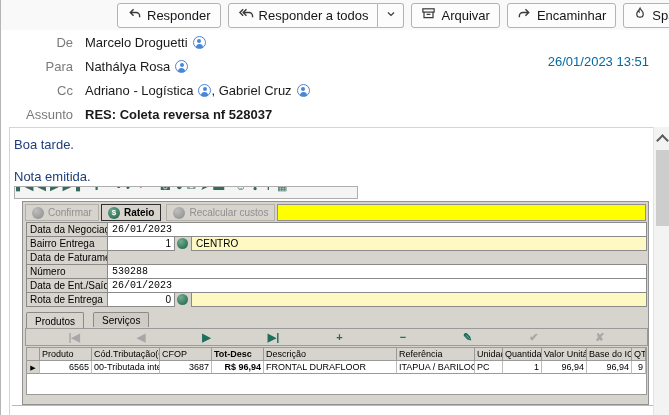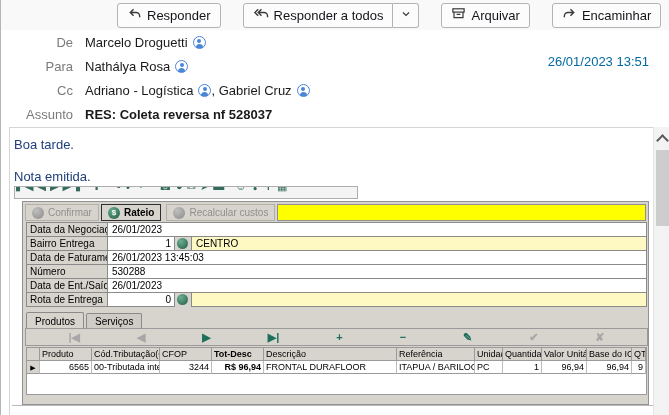--- a/index.html
+++ b/index.html
@@ -5,21 +5,21 @@
   * { box-sizing: border-box; margin: 0; padding: 0; }
   html,body { background:#fff; }
   .screen {
     position: relative; width: 669px; height: 415px; overflow: hidden;
     font-family: "Liberation Sans", sans-serif; background:#fff;
     border-left: 1px solid #b5b5b5;
   }
   
   .toolbar { position:absolute; left:0; top:0; width:669px; height:30px;
     background:#f9f9f9; display:flex; align-items:center; padding-left:116px; }
-  .tb-group { display:flex; margin-right:22px; }
+  .tb-group { display:flex; margin-right:7px; }
   .tb-btn { display:flex; align-items:center; gap:5px; height:25px; padding:0 9px;
     background:#fcfcfc; border:1px solid #b3b3b3; border-radius:3px;
     font-size:13px; color:#15141a; white-space:nowrap; cursor:default; }
   .tb-btn svg { flex:0 0 auto; }
   .split-main { border-radius:3px 0 0 3px; }
   .split-drop { width:26px; justify-content:center; padding:0;
     border-left:none; border-radius:0 3px 3px 0; }
   
   .hdr-row { position:absolute; left:0; width:652px; height:20px; display:flex;
     align-items:center; font-size:13px; }
@@ -63,30 +63,30 @@
   .orb.green { background:radial-gradient(circle at 35% 30%, #67a98b, #1d5c46);
     color:#fff; font-size:8px; font-weight:bold; display:flex; align-items:center; justify-content:center; }
   .orb.green::after { content:"$"; }
   .yellowbar { flex:1; margin-left:2px; background:#ffff00; border:1px solid #8f8f8f; }
   
   .frows { position:absolute; left:3px; top:21px; width:621px; }
   .frow { display:flex; height:15px; margin-top:-1px; }
   .flabel { width:82px; flex:0 0 auto; background:#d7d4cd; border:1px solid #8a8a8a;
     padding:0 0 0 3px; display:flex; align-items:center; white-space:nowrap; overflow:hidden; }
   .fval { flex:1; background:#fff; border:1px solid #8a8a8a; margin-left:-1px;
-    padding-left:4px; display:flex; align-items:center; overflow:hidden; }
+    padding-left:4px; display:flex; align-items:center; overflow:hidden;font-family:Liberation Mono, monospace; }
   .fnum { width:68px; flex:0 0 auto; background:#fff; border:1px solid #8a8a8a; margin-left:-1px;
     display:flex; align-items:center; justify-content:flex-end; padding-right:3px; }
   .lkwrap { flex:0 0 auto; display:flex; align-items:center; padding:0 2px; }
   .lk { width:11px; height:11px; border-radius:50%;
     background:radial-gradient(circle at 35% 30%, #6fae8f, #1e5c47); }
   .ftext { flex:1; background:#fef9c3; border:1px solid #8a8a8a; margin-left:1px;
     padding-left:4px; display:flex; align-items:center; }
   
-  .tabs { position:absolute; left:3px; top:110px; display:flex; align-items:flex-end; height:16px; }
+  .tabs { position:absolute; left:3px; top:110px; display:flex; align-items:flex-start; height:16px;gap:7px; }
   .tab { padding:1px 8px 0; border:1px solid #8a8a8a; border-bottom:none;
     border-radius:2px 2px 0 0; height:15px; display:flex; align-items:center; }
   .tab.on { background:#d7d4cd; position:relative; z-index:2; height:16px; }
   .tab.off { background:#cfccc5; margin-left:2px; }
   
   .navbar { position:absolute; left:2px; top:126px; width:623px; height:18px;
     background:#d7d4cd; border:1px solid #9a9a9a; display:flex; align-items:center;
     justify-content:space-around; padding:0 14px; }
   .nav-ic { font-size:11px; font-weight:bold; line-height:1; }
   .nav-on { color:#1d6f5c; }
@@ -226,21 +226,20 @@
           <div class="frow">
             <span class="flabel">Bairro Entrega</span>
             <span class="fnum">1</span>
             <span class="lkwrap">
                 <span class="lk"></span>
               </span>
             <span class="ftext">CENTRO</span>
           </div>
           <div class="frow">
             <span class="flabel">Data de Faturamento</span>
-            <span class="fval">26/01/2023 13:45:03</span>
           </div>
           <div class="frow">
             <span class="flabel">Número</span>
             <span class="fval">530288</span>
           </div>
           <div class="frow">
             <span class="flabel">Data de Ent./Saída</span>
             <span class="fval">26/01/2023</span>
           </div>
           <div class="frow">
@@ -282,21 +281,21 @@
             <span class="gc w7">Unidade</span>
             <span class="gc w8">Quantidade</span>
             <span class="gc w9">Valor Unitário</span>
             <span class="gc w10">Base do ICMS</span>
             <span class="gc wlast">QTD</span>
           </div>
           <div class="g-row">
             <span class="gc ind">▶</span>
             <span class="gc w1 num">6565</span>
             <span class="gc w2">00-Tributada integral</span>
-            <span class="gc w3 num">3244</span>
+            <span class="gc w3 num">3687</span>
             <span class="gc w4 num bold">R$ 96,94</span>
             <span class="gc w5">FRONTAL DURAFLOOR</span>
             <span class="gc w6">ITAPUA / BARILOCHE / TO</span>
             <span class="gc w7">PC</span>
             <span class="gc w8 num">1</span>
             <span class="gc w9 num">96,94</span>
             <span class="gc w10 num">96,94</span>
             <span class="gc wlast num">9</span>
           </div>
         </div>

